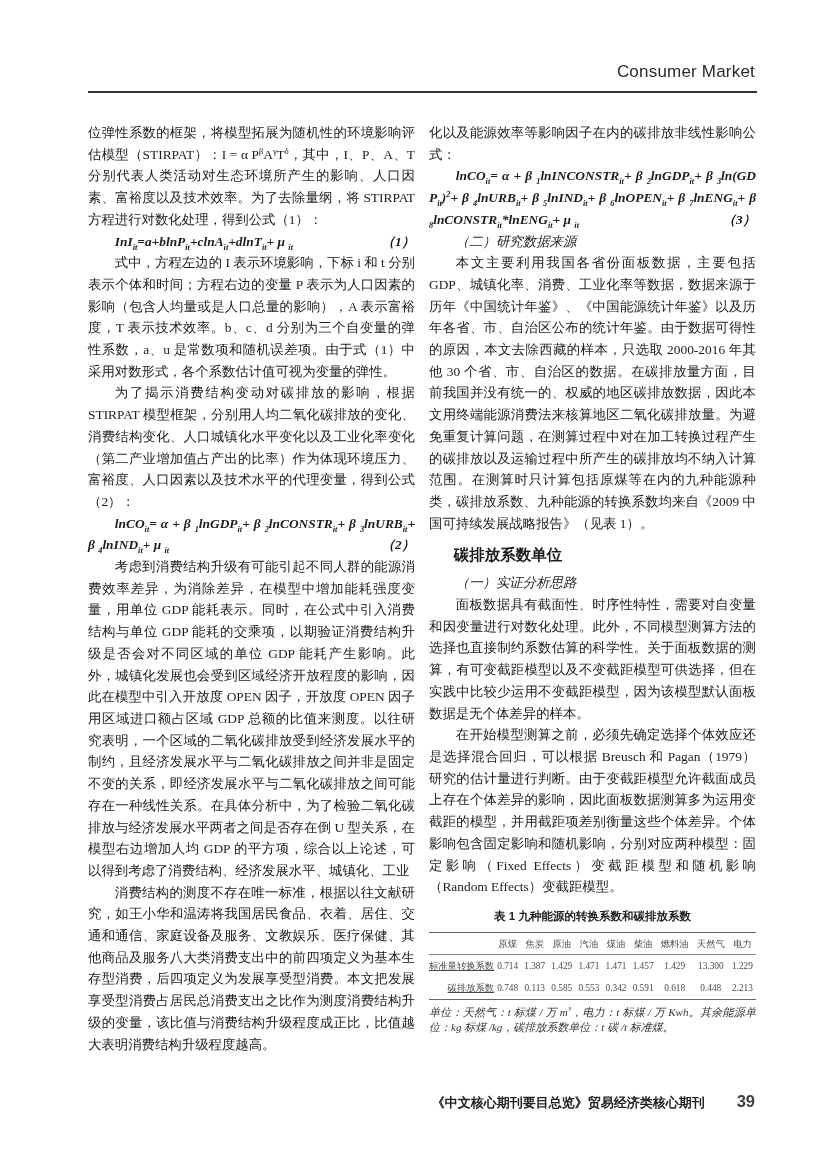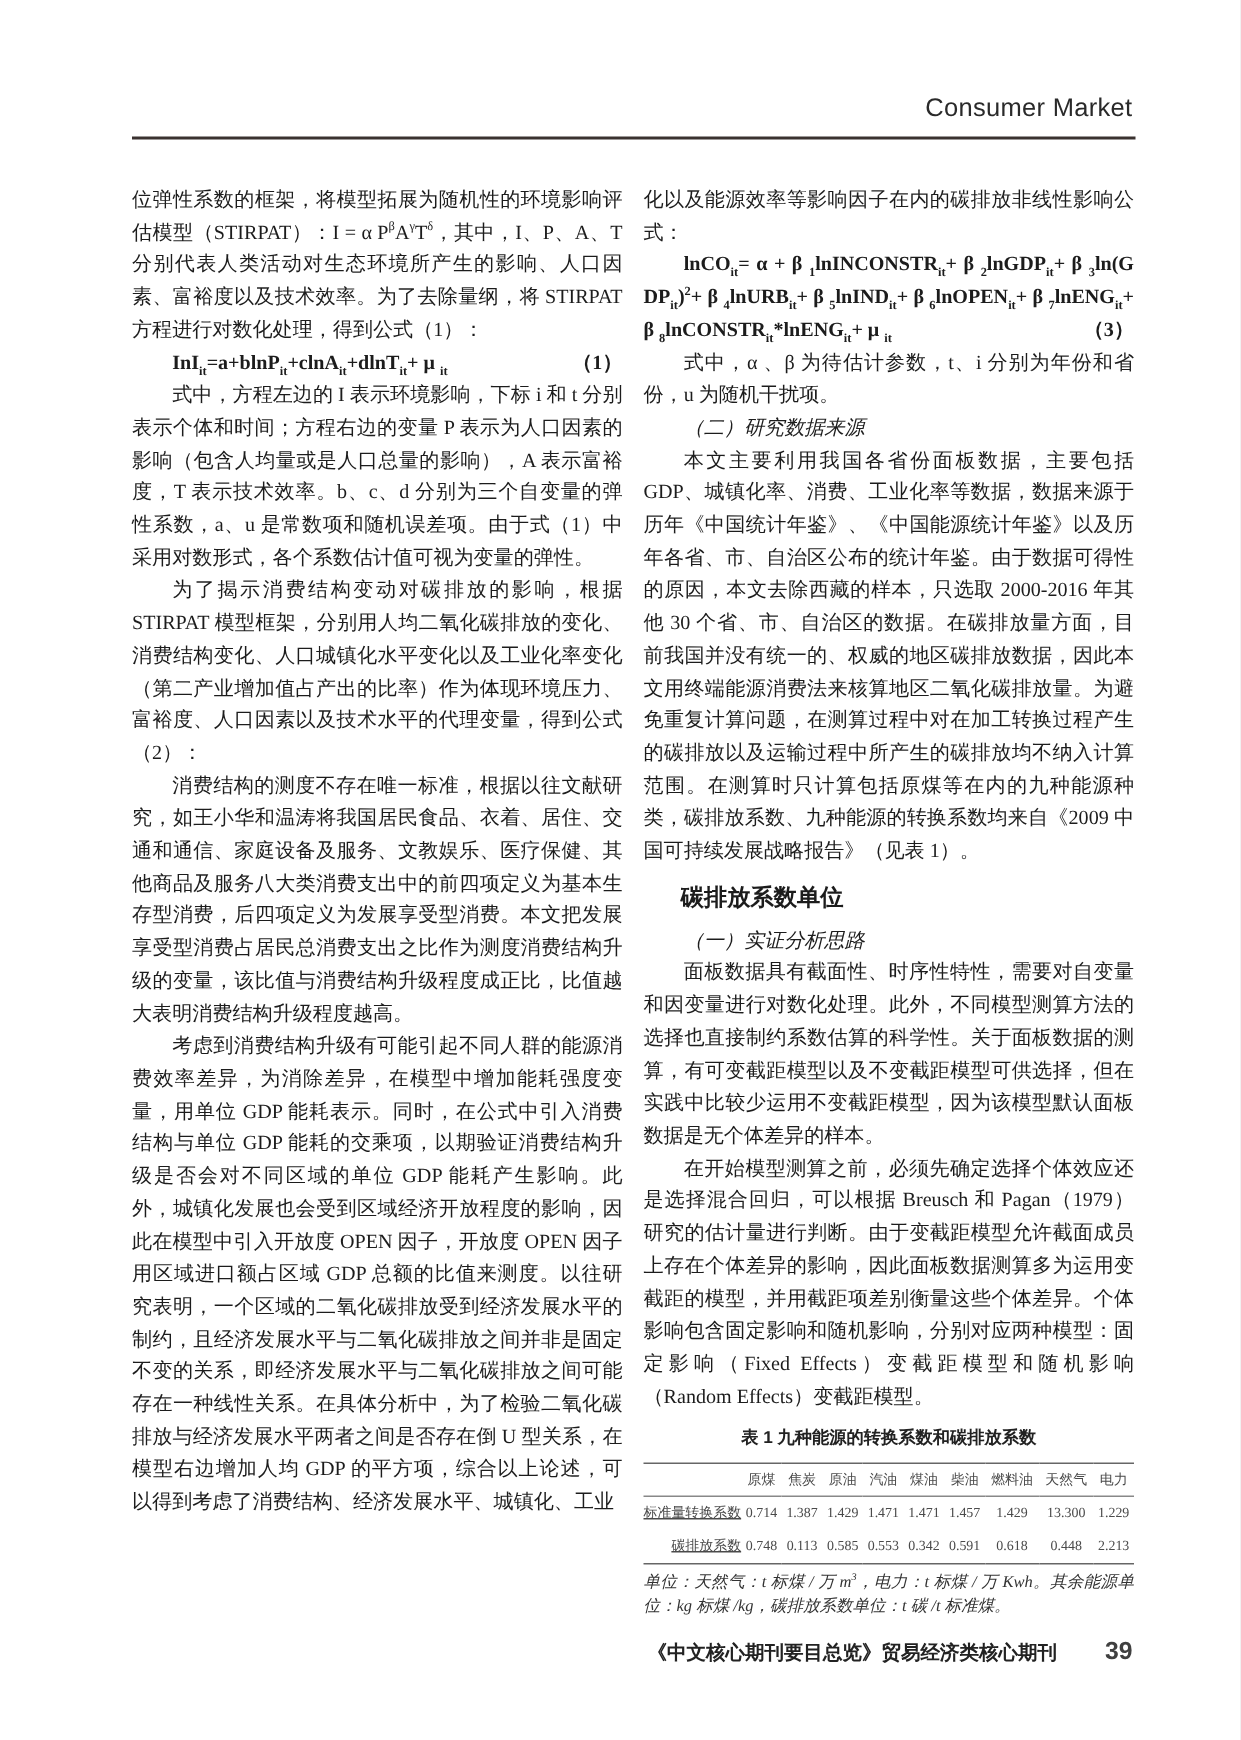--- a/index.html
+++ b/index.html
@@ -23,21 +23,21 @@
   }
   .content{
     position:absolute;top:122px;left:88px;width:668px;
     display:flex;gap:14px;
   }
   .col{width:327px;font-size:13.4px;line-height:21.7px;text-align:justify;}
   .col p{margin:0;text-indent:2em;}
   .col p.noindent{text-indent:0;}
   .formula{
     position:relative;text-indent:2em;
-    font-weight:600;word-break:break-all;
+    font-weight:600;word-break:break-all;font-style:italic;
   }
   .formula .f-num{
     position:absolute;right:0;bottom:0;font-weight:600;text-indent:0;background:#fff;
   }
   sub,sup{font-size:.62em;line-height:0;}
   .kaiti{font-style:italic;}
   .section-heading{
     font-family:"Liberation Sans","DejaVu Sans",sans-serif;
     font-weight:bold;font-size:15.5px;
     text-indent:1.6em;margin:10px 0 6px 0;line-height:22px;
@@ -82,31 +82,34 @@
   <div class="content">
 
     <div class="col">
       <p class="noindent">位弹性系数的框架，将模型拓展为随机性的环境影响评估模型（STIRPAT）：I = α P<sup>β</sup>A<sup>γ</sup>T<sup>δ</sup>，其中，I、P、A、T分别代表人类活动对生态环境所产生的影响、人口因素、富裕度以及技术效率。为了去除量纲，将 STIRPAT 方程进行对数化处理，得到公式（1）：</p>
       <div class="formula">
         <span class="f-body">InI<sub>it</sub>=a+blnP<sub>it</sub>+clnA<sub>it</sub>+dlnT<sub>it</sub>+ μ <sub>it</sub></span>
         <span class="f-num">（1）</span>
       </div>
       <p>式中，方程左边的 I 表示环境影响，下标 i 和 t 分别表示个体和时间；方程右边的变量 P 表示为人口因素的影响（包含人均量或是人口总量的影响），A 表示富裕度，T 表示技术效率。b、c、d 分别为三个自变量的弹性系数，a、u 是常数项和随机误差项。由于式（1）中采用对数形式，各个系数估计值可视为变量的弹性。</p>
       <p>为了揭示消费结构变动对碳排放的影响，根据 STIRPAT 模型框架，分别用人均二氧化碳排放的变化、消费结构变化、人口城镇化水平变化以及工业化率变化（第二产业增加值占产出的比率）作为体现环境压力、富裕度、人口因素以及技术水平的代理变量，得到公式（2）：</p>
+      <div class="formula">
+        <span class="f-body">lnCO<sub>it</sub>= α + β <sub>1</sub>lnGDP<sub>it</sub>+ β <sub>2</sub>lnCONSTR<sub>it</sub>+ β <sub>3</sub>lnURB<sub>it</sub>+ β <sub>4</sub>lnIND<sub>it</sub>+ μ <sub>it</sub></span>
+        <span class="f-num">（2）</span>
+      </div>
+      <p>考虑到消费结构升级有可能引起不同人群的能源消费效率差异，为消除差异，在模型中增加能耗强度变量，用单位 GDP 能耗表示。同时，在公式中引入消费结构与单位 GDP 能耗的交乘项，以期验证消费结构升级是否会对不同区域的单位 GDP 能耗产生影响。此外，城镇化发展也会受到区域经济开放程度的影响，因此在模型中引入开放度 OPEN 因子，开放度 OPEN 因子用区域进口额占区域 GDP 总额的比值来测度。以往研究表明，一个区域的二氧化碳排放受到经济发展水平的制约，且经济发展水平与二氧化碳排放之间并非是固定不变的关系，即经济发展水平与二氧化碳排放之间可能存在一种线性关系。在具体分析中，为了检验二氧化碳排放与经济发展水平两者之间是否存在倒 U 型关系，在模型右边增加人均 GDP 的平方项，综合以上论述，可以得到考虑了消费结构、经济发展水平、城镇化、工业</p>
       <p>消费结构的测度不存在唯一标准，根据以往文献研究，如王小华和温涛将我国居民食品、衣着、居住、交通和通信、家庭设备及服务、文教娱乐、医疗保健、其他商品及服务八大类消费支出中的前四项定义为基本生存型消费，后四项定义为发展享受型消费。本文把发展享受型消费占居民总消费支出之比作为测度消费结构升级的变量，该比值与消费结构升级程度成正比，比值越大表明消费结构升级程度越高。</p>
-      <p>考虑到消费结构升级有可能引起不同人群的能源消费效率差异，为消除差异，在模型中增加能耗强度变量，用单位 GDP 能耗表示。同时，在公式中引入消费结构与单位 GDP 能耗的交乘项，以期验证消费结构升级是否会对不同区域的单位 GDP 能耗产生影响。此外，城镇化发展也会受到区域经济开放程度的影响，因此在模型中引入开放度 OPEN 因子，开放度 OPEN 因子用区域进口额占区域 GDP 总额的比值来测度。以往研究表明，一个区域的二氧化碳排放受到经济发展水平的制约，且经济发展水平与二氧化碳排放之间并非是固定不变的关系，即经济发展水平与二氧化碳排放之间可能存在一种线性关系。在具体分析中，为了检验二氧化碳排放与经济发展水平两者之间是否存在倒 U 型关系，在模型右边增加人均 GDP 的平方项，综合以上论述，可以得到考虑了消费结构、经济发展水平、城镇化、工业</p>
     </div>
 
     <div class="col">
       <p class="noindent">化以及能源效率等影响因子在内的碳排放非线性影响公式：</p>
       <div class="formula">
         <span class="f-body">lnCO<sub>it</sub>= α + β <sub>1</sub>lnINCONSTR<sub>it</sub>+ β <sub>2</sub>lnGDP<sub>it</sub>+ β <sub>3</sub>ln(GDP<sub>it</sub>)<sup>2</sup>+ β <sub>4</sub>lnURB<sub>it</sub>+ β <sub>5</sub>lnIND<sub>it</sub>+ β <sub>6</sub>lnOPEN<sub>it</sub>+ β <sub>7</sub>lnENG<sub>it</sub>+ β <sub>8</sub>lnCONSTR<sub>it</sub>*lnENG<sub>it</sub>+ μ <sub>it</sub></span>
         <span class="f-num">（3）</span>
       </div>
-      <p>式中，α 、β 为待估计参数，t、i 分别为年份和省份，u 为随机干扰项。</p>
       <p class="kaiti">（二）研究数据来源</p>
       <p>本文主要利用我国各省份面板数据，主要包括 GDP、城镇化率、消费、工业化率等数据，数据来源于历年《中国统计年鉴》、《中国能源统计年鉴》以及历年各省、市、自治区公布的统计年鉴。由于数据可得性的原因，本文去除西藏的样本，只选取 2000-2016 年其他 30 个省、市、自治区的数据。在碳排放量方面，目前我国并没有统一的、权威的地区碳排放数据，因此本文用终端能源消费法来核算地区二氧化碳排放量。为避免重复计算问题，在测算过程中对在加工转换过程产生的碳排放以及运输过程中所产生的碳排放均不纳入计算范围。在测算时只计算包括原煤等在内的九种能源种类，碳排放系数、九种能源的转换系数均来自《2009 中国可持续发展战略报告》（见表 1）。</p>
       <div class="section-heading">碳排放系数单位</div>
       <p class="kaiti">（一）实证分析思路</p>
       <p>面板数据具有截面性、时序性特性，需要对自变量和因变量进行对数化处理。此外，不同模型测算方法的选择也直接制约系数估算的科学性。关于面板数据的测算，有可变截距模型以及不变截距模型可供选择，但在实践中比较少运用不变截距模型，因为该模型默认面板数据是无个体差异的样本。</p>
       <p>在开始模型测算之前，必须先确定选择个体效应还是选择混合回归，可以根据 Breusch 和 Pagan（1979）研究的估计量进行判断。由于变截距模型允许截面成员上存在个体差异的影响，因此面板数据测算多为运用变截距的模型，并用截距项差别衡量这些个体差异。个体影响包含固定影响和随机影响，分别对应两种模型：固定影响（Fixed Effects）变截距模型和随机影响（Random Effects）变截距模型。</p>
 
       <div class="table-block">
         <div class="table-caption">表 1  九种能源的转换系数和碳排放系数</div>
         <table class="coef">

